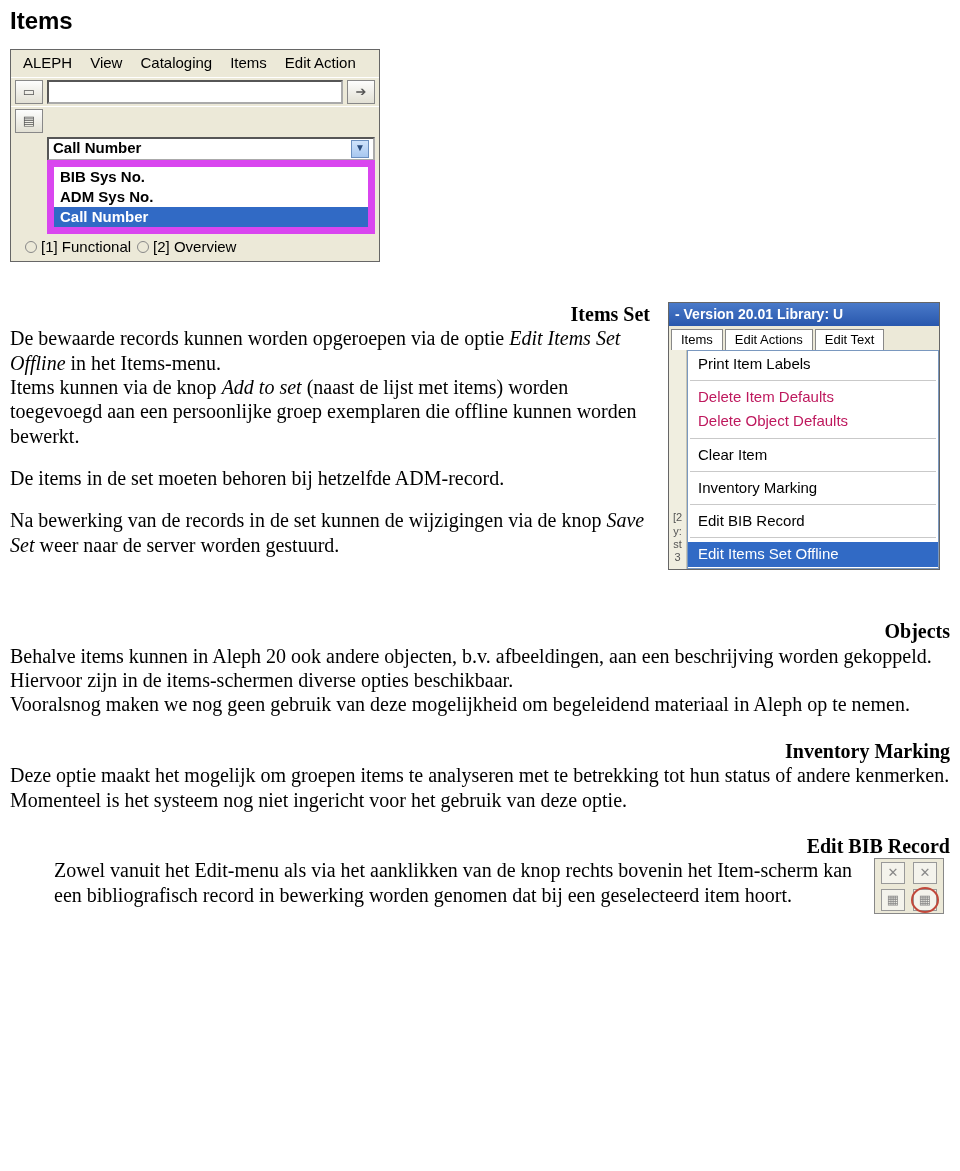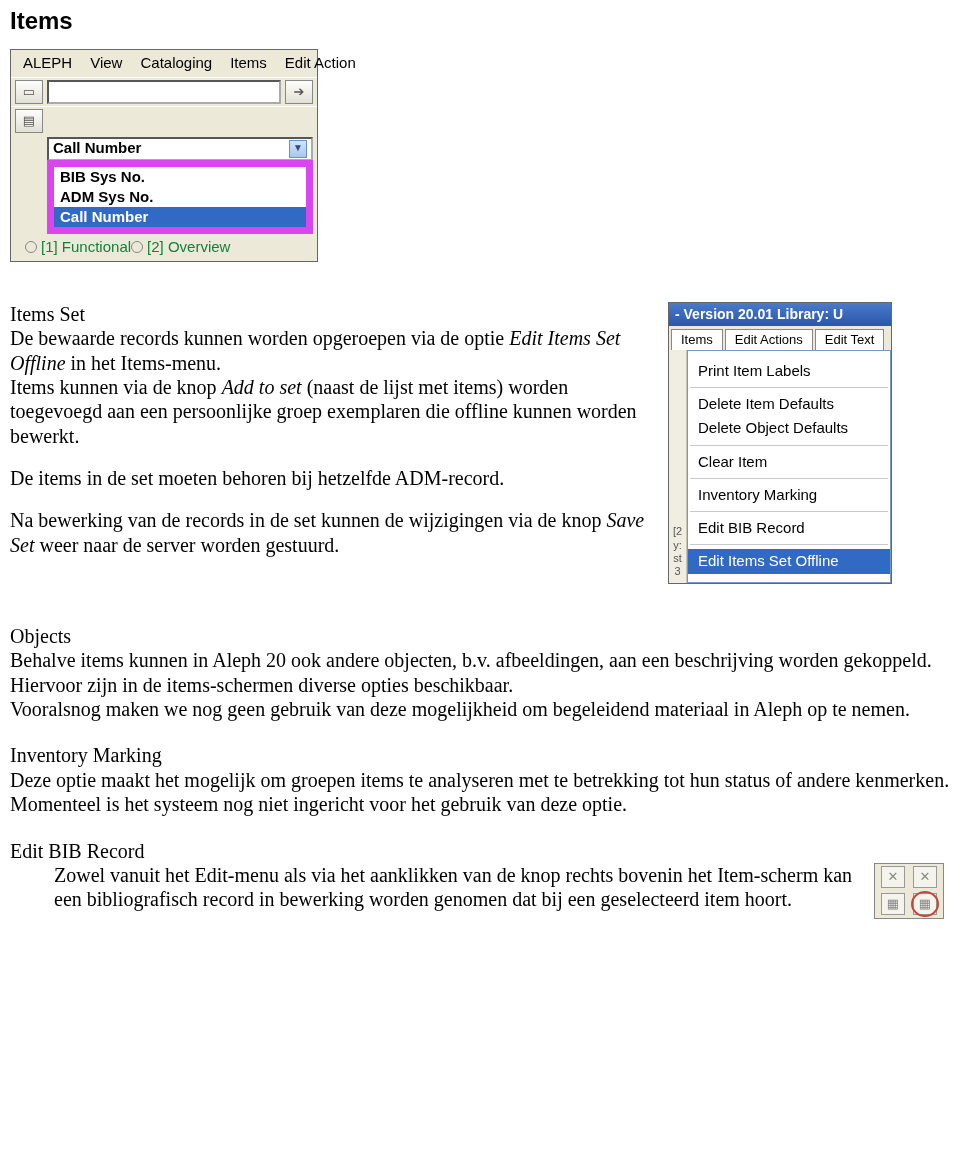--- a/index.html
+++ b/index.html
@@ -9,81 +9,81 @@
     font-family: "Times New Roman", Times, serif;
     font-size: 20px;
     line-height: 1.22;
     width: 960px;
     background: #fff;
     color: #000;
   }
   h1 { font-family: Arial, Helvetica, sans-serif; font-weight:700; font-size:24px; margin:0 0 14px 0; }
   .ital { font-style: italic; }
   p { margin: 0 0 18px 0; }
-  .sec-head { font-weight:400; }
+  .sec-head { font-weight:700;text-align:right; }
   .block { margin-bottom: 22px; }
   .row1 { display:flex; align-items:flex-start; gap:18px; }
   .row1-left { flex:1; max-width:530px; }
   .row2 { display:flex; align-items:flex-start; gap:18px; margin-top:40px;}
   .row2-left { flex:1; max-width:640px; }
   .para-set p { margin:0; }
   .para-gap { height:18px; }
 
   
   .shot1 {
-    width: 308px;
+    width: 370px;
     background:#ece9d8;
     border:1px solid #666;
     font-family: Tahoma, Arial, sans-serif;
     font-size:15px;
   }
   .menubar { display:flex; gap:2px; padding:2px 4px; background:#ece9d8; }
   .menubar span { padding:2px 8px; white-space:nowrap; }
   .toolbar-row { display:flex; align-items:center; gap:4px; padding:2px 4px; border-top:1px solid #fff; }
   .iconbtn { width:28px; height:24px; border:1px solid #888; background:linear-gradient(#fdfdfd,#e2e0d4); display:flex; align-items:center; justify-content:center; font-size:13px; color:#555;}
   .txtfield { flex:1; height:24px; border:2px inset #aaa; background:#fff; }
   .combo { margin:2px 4px 0 36px; position:relative;font-weight:bold; }
   .combo-field { height:24px; border:2px inset #aaa; background:#fff; padding:0 4px; display:flex; align-items:center; justify-content:space-between; }
   .combo-field .arrow { width:18px; height:18px; background:linear-gradient(#cfe3fb,#a7c7f0); border:1px solid #6b8fbf; display:flex; align-items:center; justify-content:center; font-size:10px; color:#2a4c7c;}
   .dropdown {
     border:7px solid #d946ef; background:#fff; margin-top:-1px;
   }
   .dropdown div { padding:1px 6px; }
   .dropdown .sel { background:#316ac5; color:#fff; }
-  .tabs { display:flex; gap:0; padding:4px 6px 4px 14px; color:#15803d; }
+  .tabs { display:flex; gap:6px; padding:4px 6px 4px 14px; color:#000000; }
   .tabs .radio { display:inline-block; width:12px; height:12px; border:1px solid #888; border-radius:50%; margin-right:4px; vertical-align:-1px;}
 
   
   .shot2 {
-    width: 224px;
+    width: 272px;
     font-family: Tahoma, Arial, sans-serif;
     font-size:15px;
     border:1px solid #666;
     background:#ece9d8;
   }
   .titlebar {
     background: linear-gradient(#4a7ac9, #2857ad);
     color:#fff; font-weight:700;
     padding:3px 6px; font-size:14px;
     white-space:nowrap; overflow:hidden;
   }
   .tabrow { display:flex; background:#ece9d8; padding-top:3px; }
   .tabrow div { border:1px solid #888; border-bottom:none; background:#ffffff; padding:2px 9px; font-size:13px; margin-left:2px;}
   .tabrow div.active { background:#fff; }
   .menuarea { display:flex; }
   .gutter { width:18px; background:#f0eee0; border-right:1px solid #c8c5b5; font-size:11px; color:#555; display:flex; flex-direction:column; justify-content:flex-end; align-items:center; padding-bottom:4px;}
   .menu {
     flex:1;
     background:#fff;
     border:1px solid #7a98bf;
-    padding:8px 0;
+    padding:1px 0;
   }
   .menu .mi { padding:3px 10px; }
   .menu .sep { height:1px; background:#c9c9c9; margin:4px 2px; }
-  .menu .dis { color:#000000; }
+  .menu .dis { color:#be185d; }
   .menu .hl { background:#316ac5; color:#fff; }
 
   
   .bottomright {
     float:right; width:70px; height:56px;
     border:1px solid #888; background:#ece9d8;
     margin:0 6px 0 10px;
     display:flex; flex-direction:column; align-items:center; justify-content:space-around;
     font-size:14px;
   }

